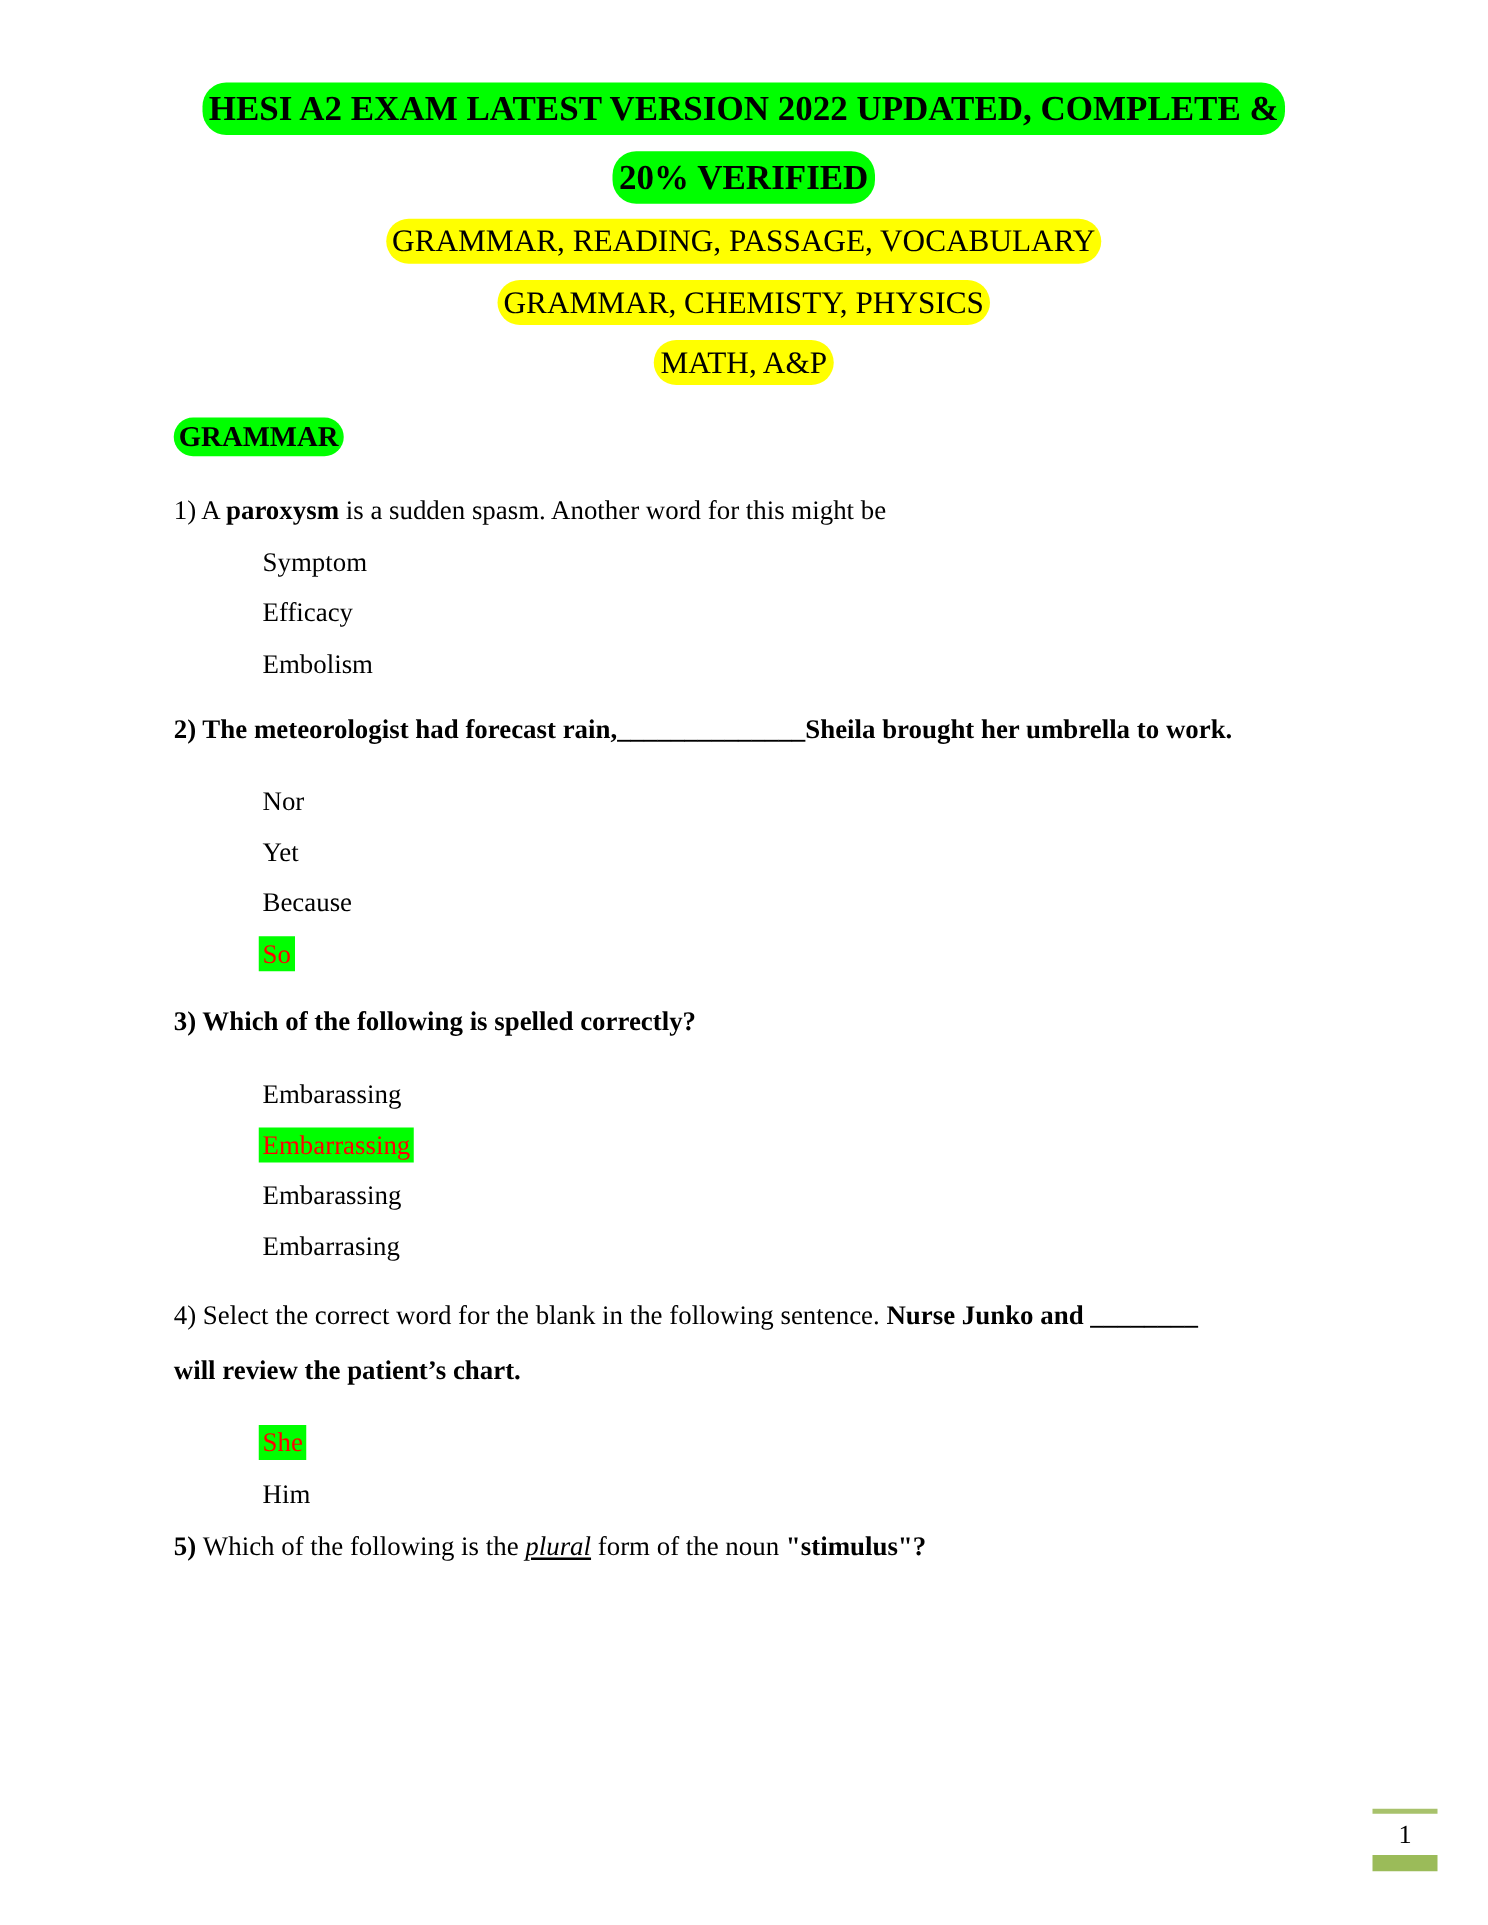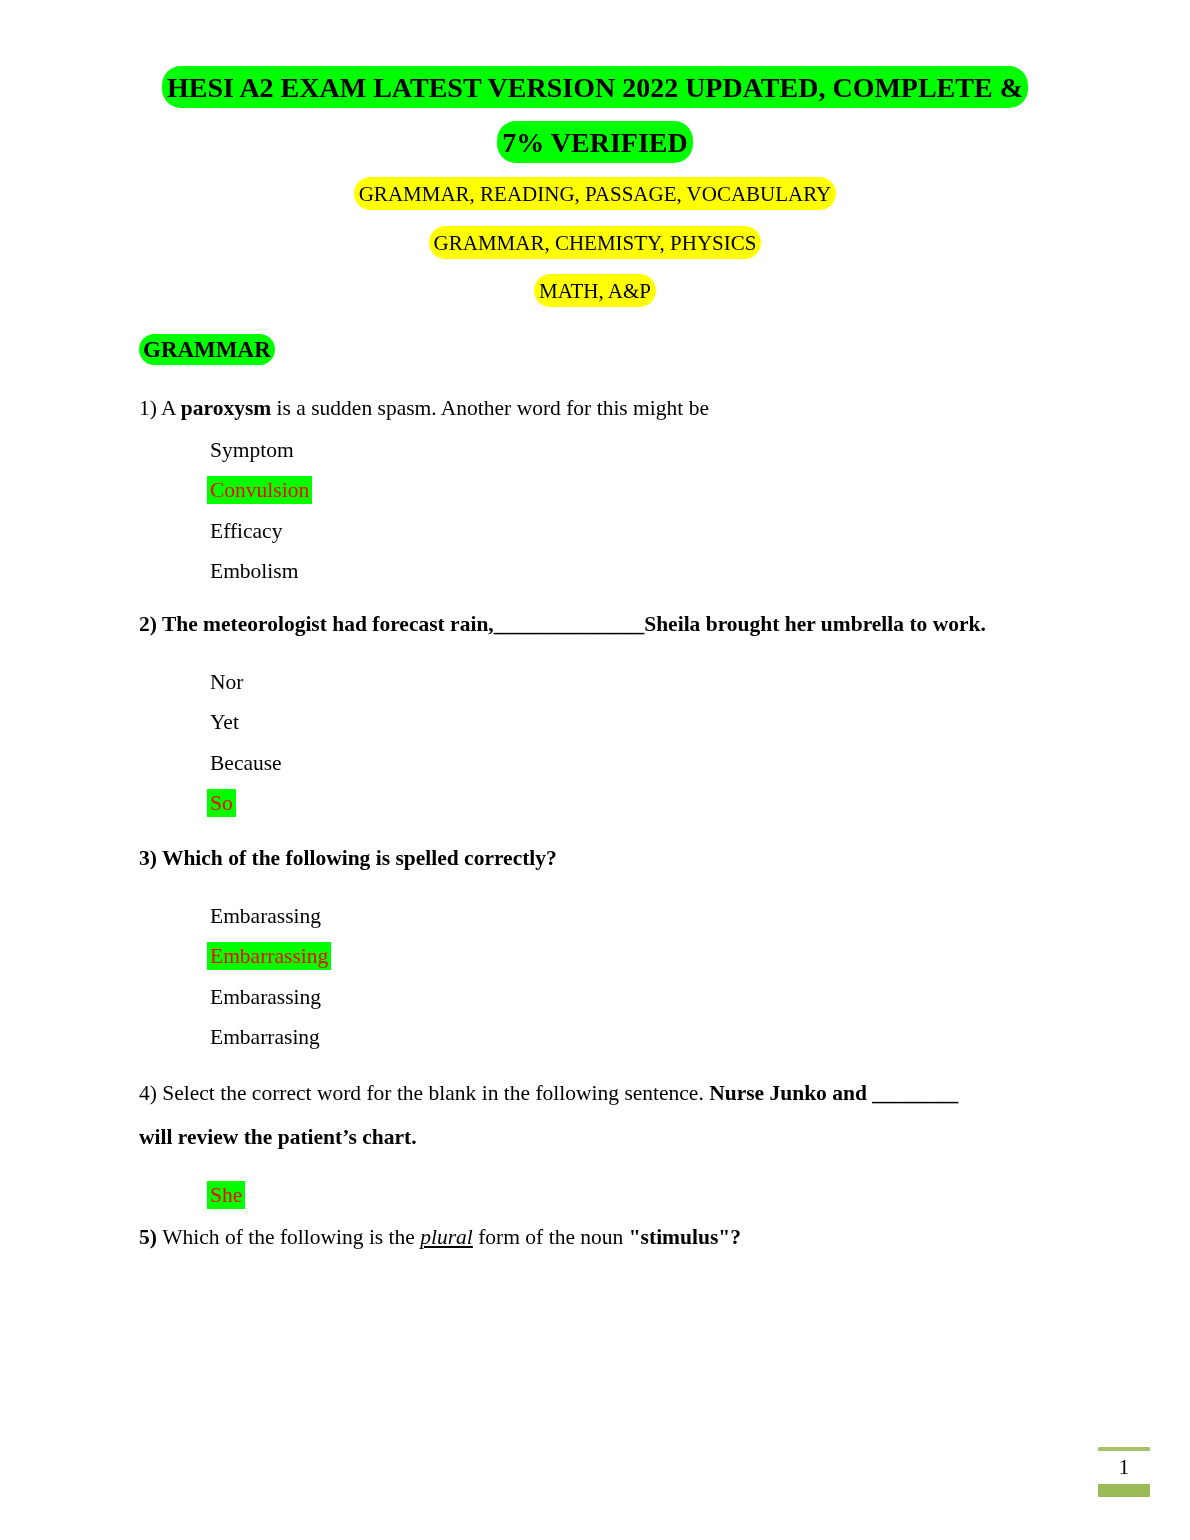--- a/index.html
+++ b/index.html
@@ -24,21 +24,21 @@
   }
   
   .doc-header { text-align: center; }
   .title-line {
     font-size: 28px;
     font-weight: bold;
     line-height: 55px;
     white-space: nowrap;
   }
   .subtitle-line {
-    font-size: 21px;
+    font-size: 25px;
     font-weight: normal;
     line-height: 48.5px;
     white-space: nowrap;
   }
   mark { color: #000; border-radius: 19px; }
   mark.green { background: var(--hl-green); padding: 6px 5px 5px 5px; }
   mark.yellow { background: var(--hl-yellow); padding: 5px 5px 4px 5px; }
   
   .section-heading {
     margin-top: 12px;
@@ -92,53 +92,53 @@
   }
   .bar-thick { height: 13px; background: var(--bar-dark); }
 </style>
 </head>
 <body>
 
 <div class="content">
 
   <header class="doc-header">
     <div class="title-line"><mark class="green">HESI A2 EXAM LATEST VERSION 2022 UPDATED, COMPLETE &amp;</mark></div>
-    <div class="title-line"><mark class="green">7% VERIFIED</mark></div>
+    <div class="title-line"><mark class="green">20% VERIFIED</mark></div>
     <div class="subtitle-line"><mark class="yellow">GRAMMAR, READING, PASSAGE, VOCABULARY</mark></div>
     <div class="subtitle-line"><mark class="yellow">GRAMMAR, CHEMISTY, PHYSICS</mark></div>
     <div class="subtitle-line"><mark class="yellow">MATH, A&amp;P</mark></div>
   </header>
 
   <div class="section-heading"><mark class="green">GRAMMAR</mark></div>
 
   <main id="questions">
       <p class="question q1"><span>1) A </span><span class="b">paroxysm</span><span> is a sudden spasm. Another word for this might be</span></p>
       <div class="options opts-q1">
         <div class="option"><span>Symptom</span></div>
-        <div class="option correct"><span>Convulsion</span></div>
         <div class="option"><span>Efficacy</span></div>
         <div class="option"><span>Embolism</span></div>
       </div>
       <p class="question q2"><span class="b">2) The meteorologist had forecast rain,______________Sheila brought her umbrella to work.</span></p>
       <div class="options opts-q2">
         <div class="option"><span>Nor</span></div>
         <div class="option"><span>Yet</span></div>
         <div class="option"><span>Because</span></div>
         <div class="option correct"><span>So</span></div>
       </div>
       <p class="question q3"><span class="b">3) Which of the following is spelled correctly?</span></p>
       <div class="options opts-q3">
         <div class="option"><span>Embarassing</span></div>
         <div class="option correct"><span>Embarrassing</span></div>
         <div class="option"><span>Embarassing</span></div>
         <div class="option"><span>Embarrasing</span></div>
       </div>
       <p class="question q4"><span>4) Select the correct word for the blank in the following sentence. </span><span class="b">Nurse Junko and ________</span><br><span class="b">will review the patient’s chart.</span></p>
       <div class="options opts-q4">
         <div class="option correct"><span>She</span></div>
+        <div class="option"><span>Him</span></div>
       </div>
       <p class="question q5"><span class="b">5) </span><span>Which of the following is the </span><span class="i u">plural</span><span> form of the noun </span><span class="b">"stimulus"?</span></p>
     </main>
 
 </div>
 
 <div class="page-number-box">
   <div class="bar-thin"></div>
   <div class="page-num">1</div>
   <div class="bar-thick"></div>

